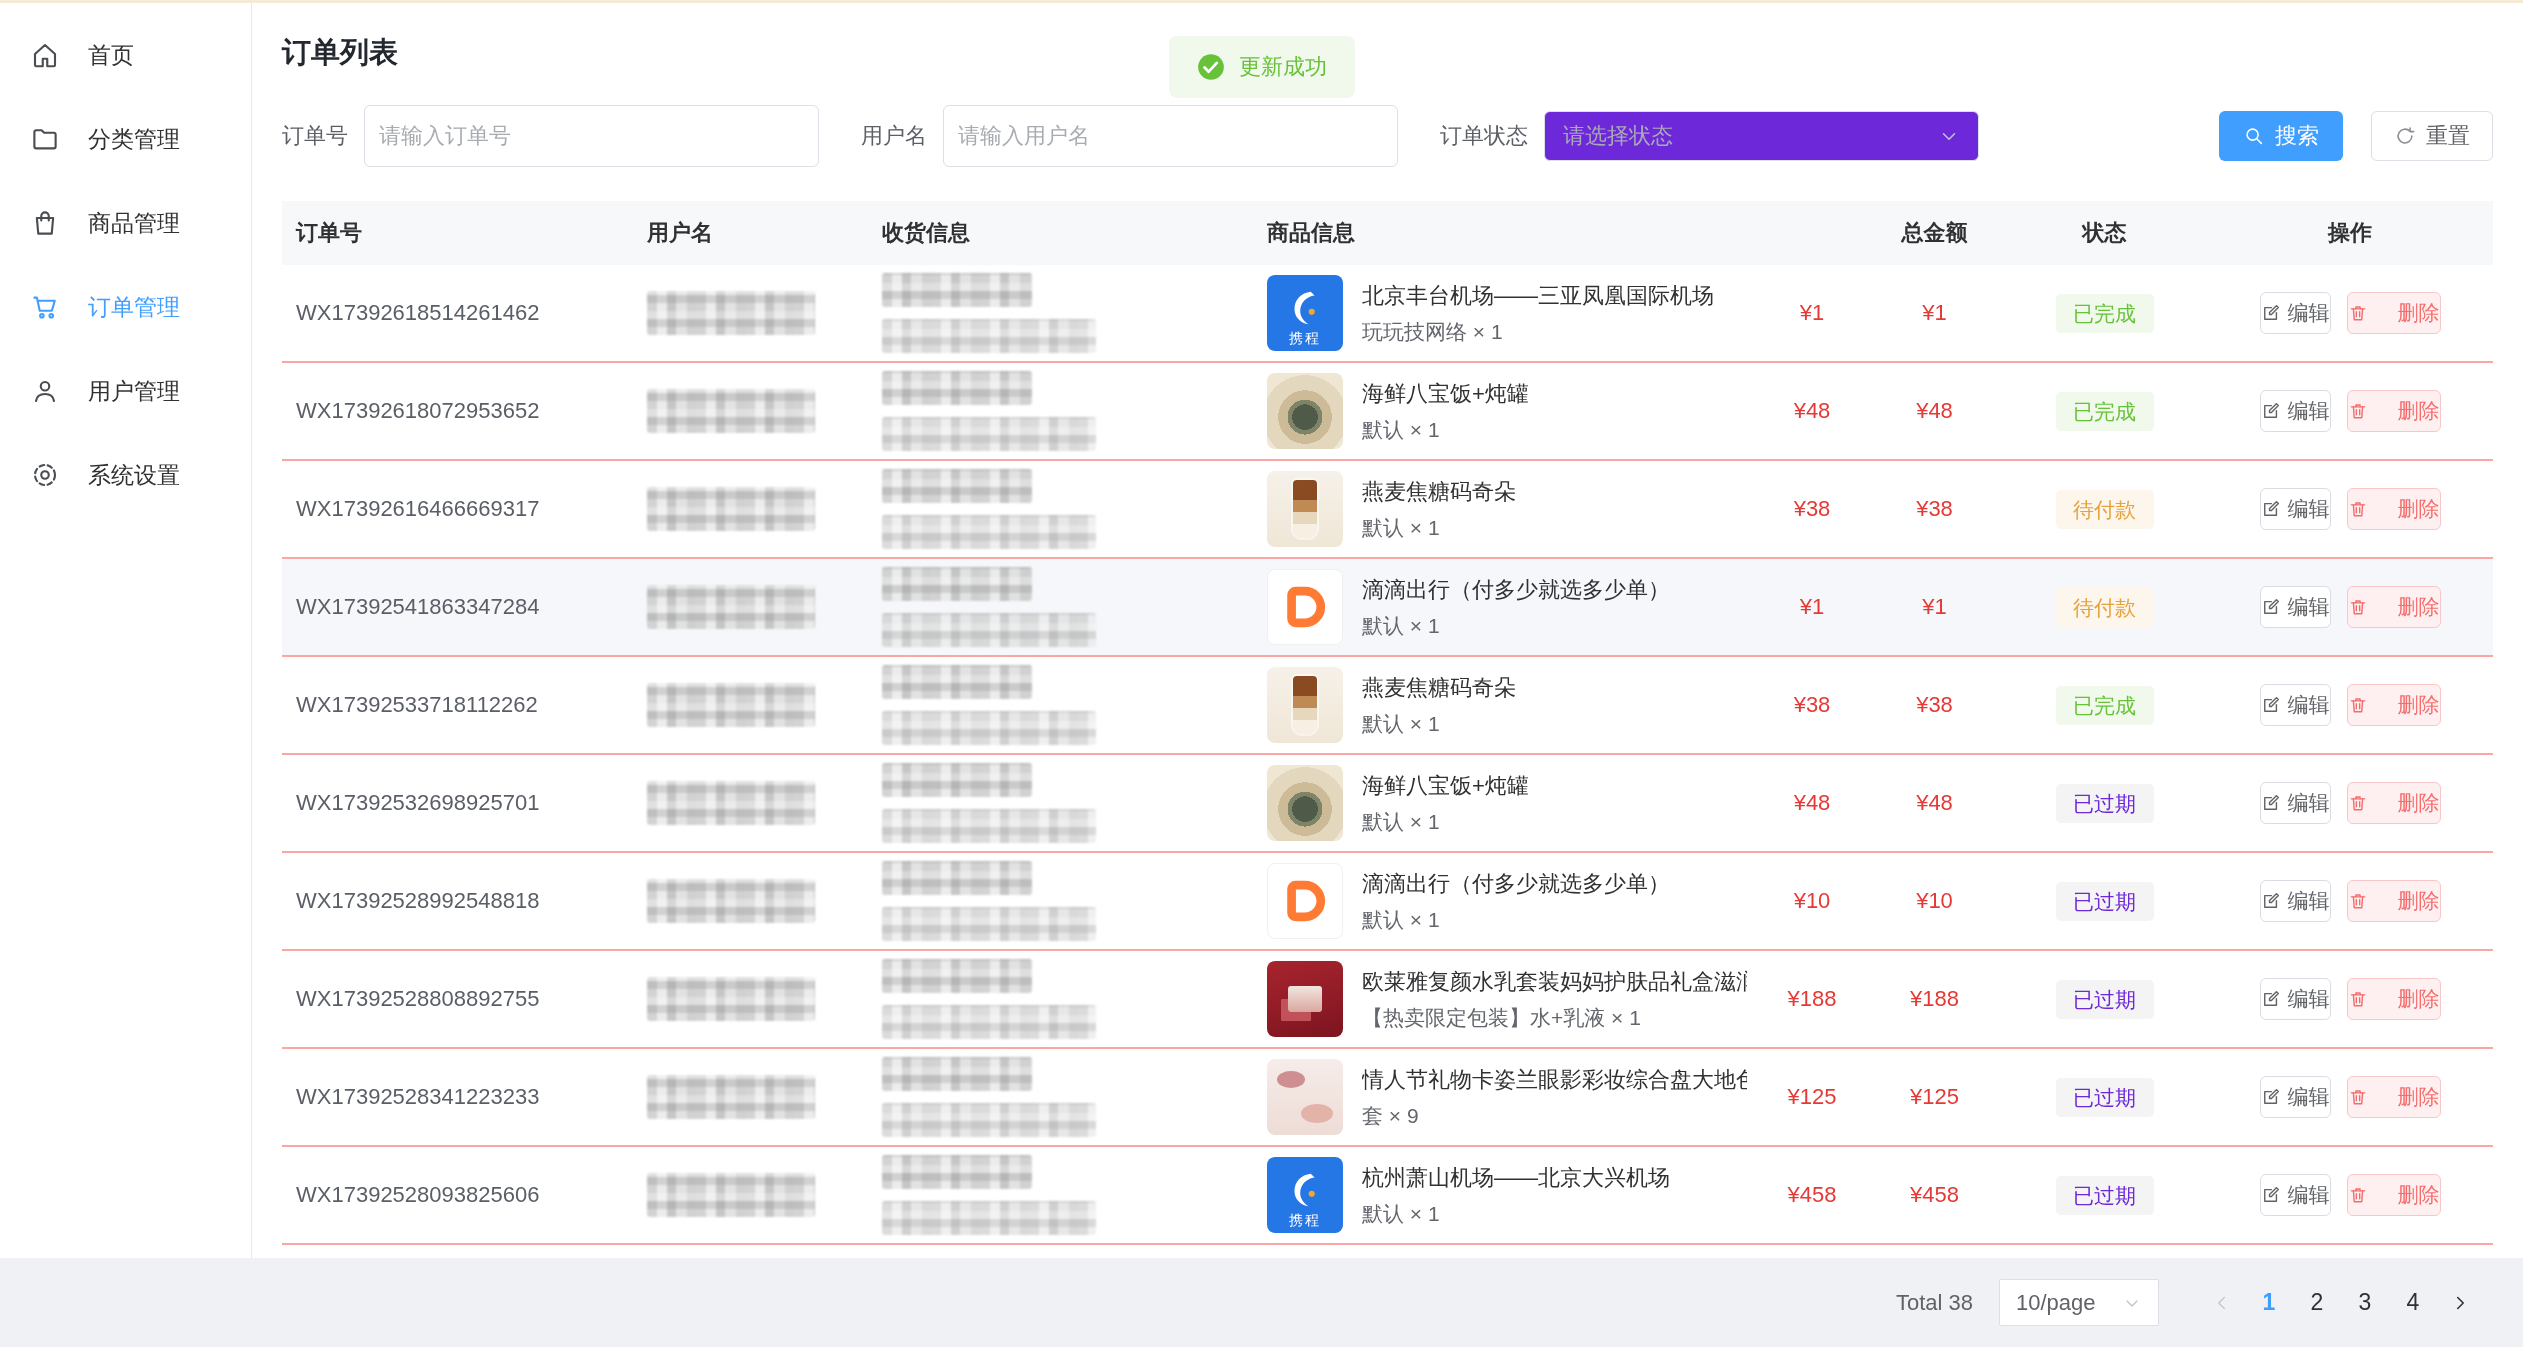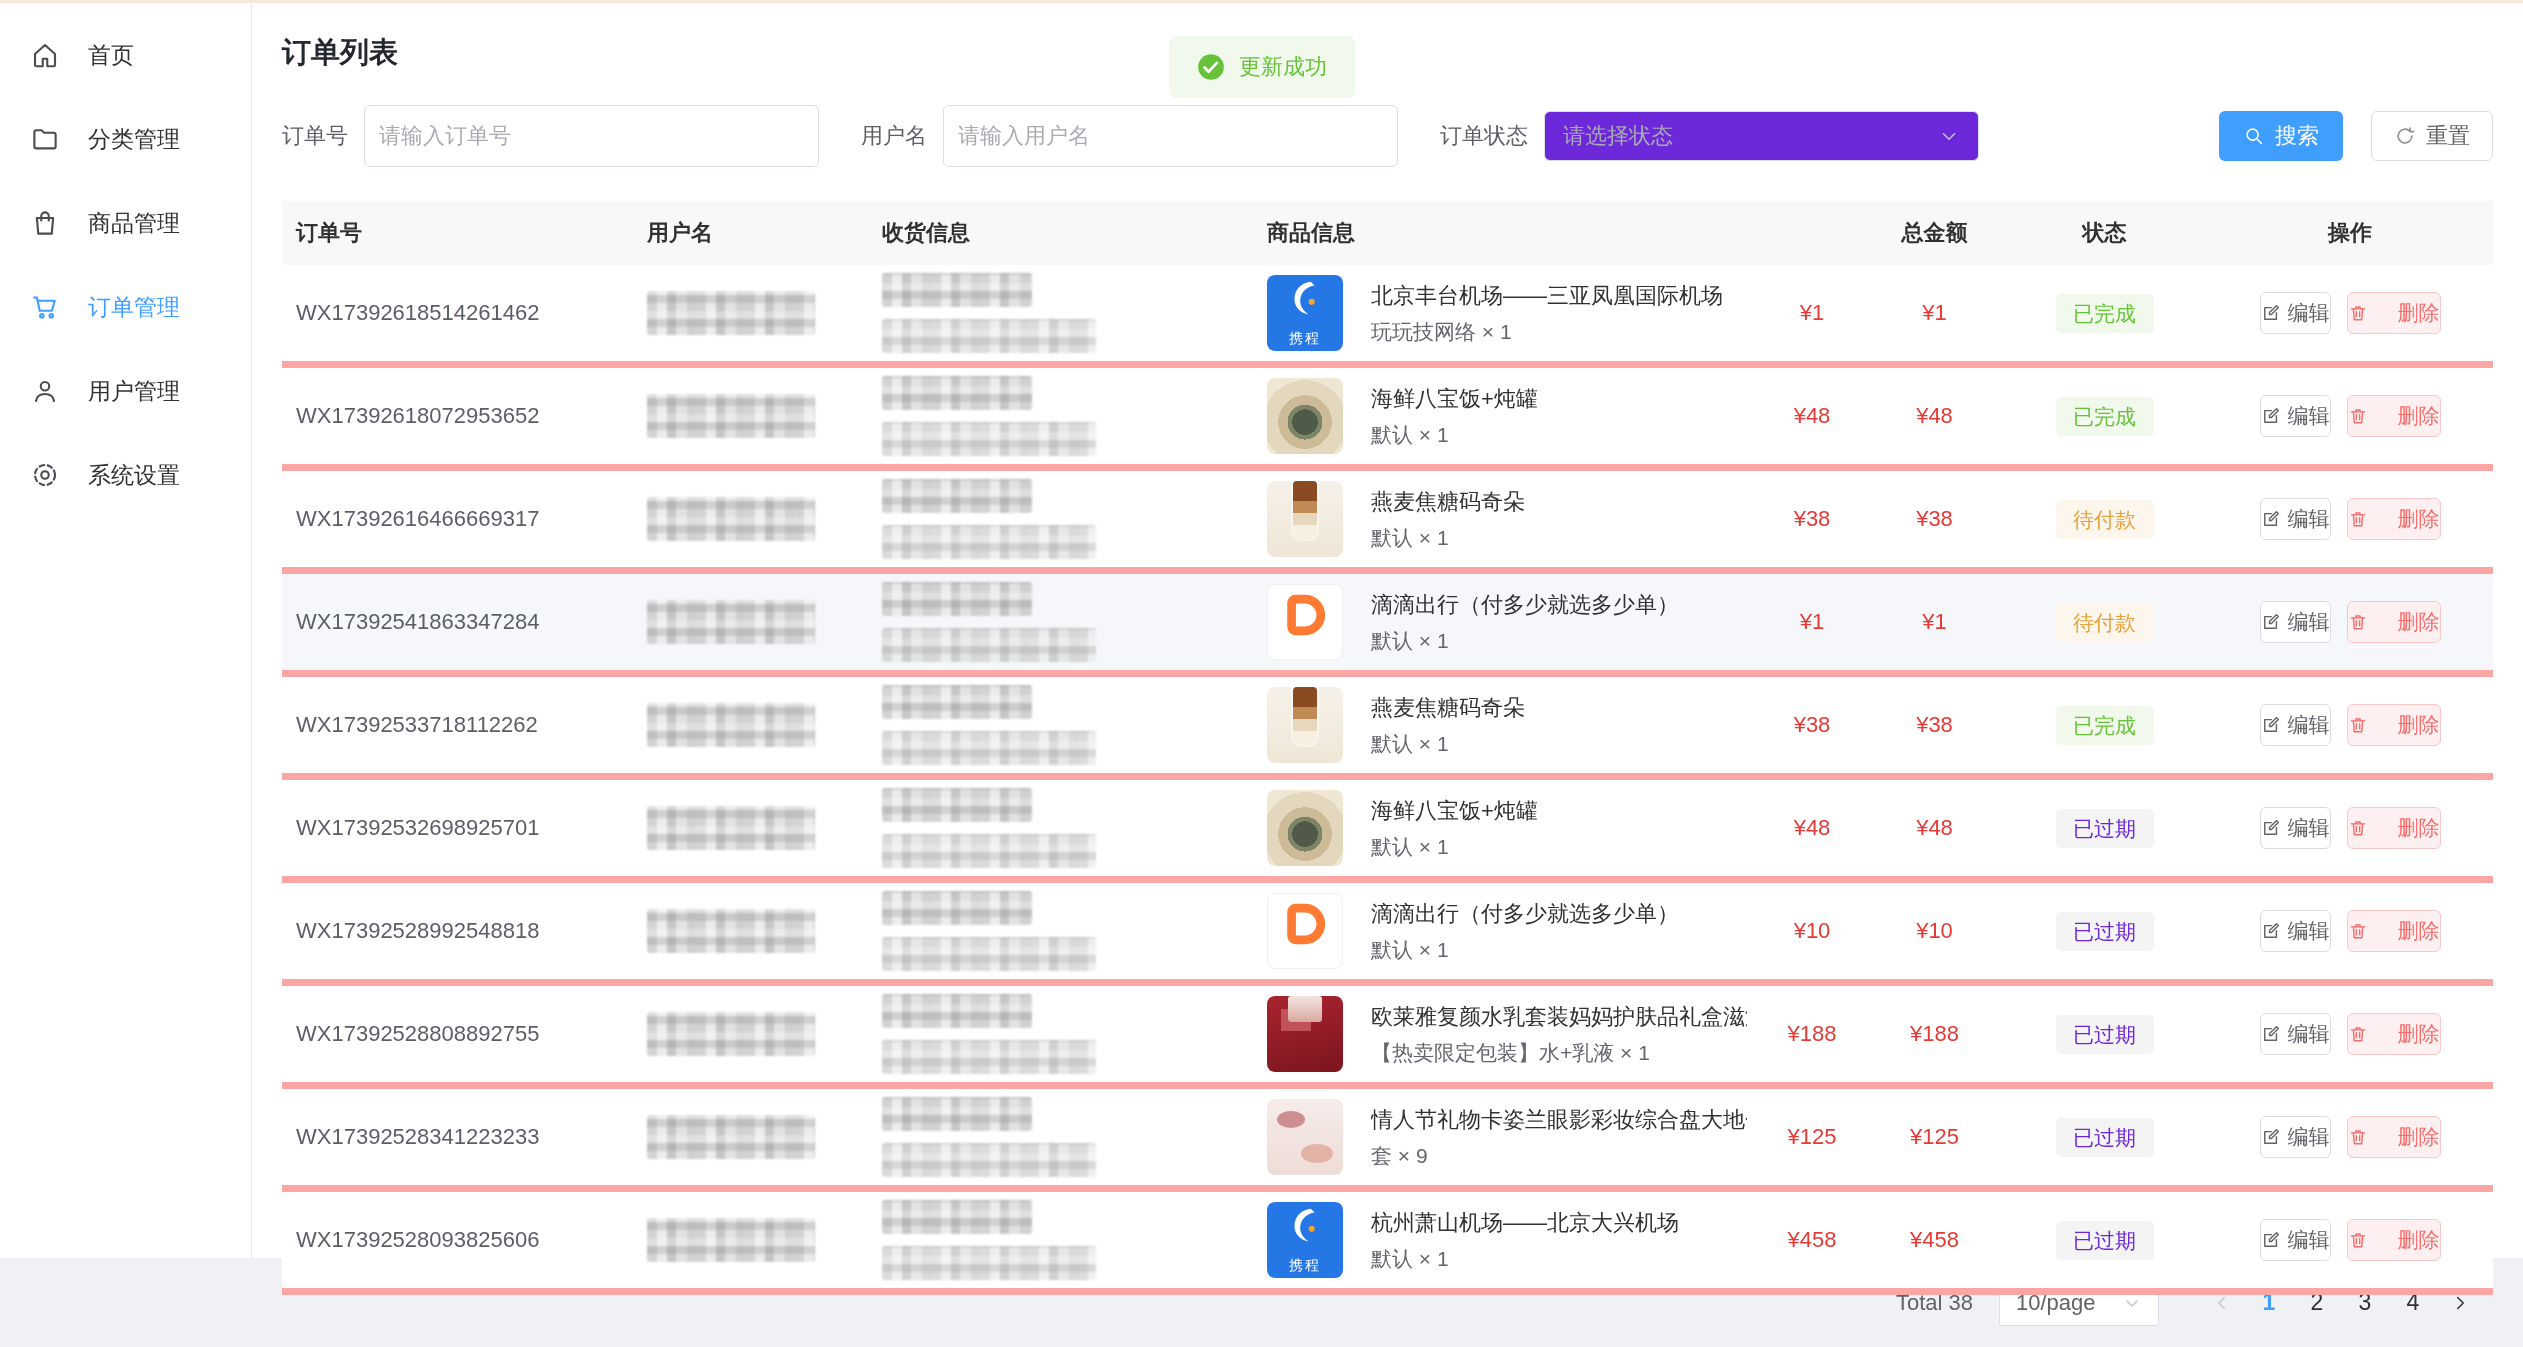--- a/index.html
+++ b/index.html
@@ -40,43 +40,43 @@
   .btn-search{height:50px;padding:0 24px;background:#409eff;color:#fff;border:none;border-radius:6px;
               font-size:22px;display:flex;align-items:center;cursor:pointer;font-family:inherit;}
   .btn-search .bicon{width:22px;height:22px;margin-right:10px;color:#fff;}
   .btn-reset{height:50px;padding:0 22px;background:#fff;color:#606266;border:1px solid #dcdfe6;border-radius:6px;
              font-size:22px;display:flex;align-items:center;cursor:pointer;margin-left:28px;font-family:inherit;}
   .btn-reset .bicon{width:22px;height:22px;margin-right:10px;color:#8a8d93;}
   
   .table{margin-top:40px;}
   .trow,.thead{display:grid;grid-template-columns:355px 235px 385px 500px 110px 135px 205px 1fr;align-items:center;}
   .thead{height:64px;background:#f7f8fa;font-weight:600;font-size:22px;color:#303133;}
-  .trow{height:96px;border-bottom:7px solid #fca5a5;background:#fff;font-size:22px;}
+  .trow{height:96px;border-bottom:2px solid #fca5a5;background:#fff;font-size:22px;}
   .trow.highlighted{background:#f5f7fa;}
   .cell{padding:0 10px;box-sizing:border-box;}
   .cell-order{padding-left:14px;color:#5a5e66;}
   .h-order{padding-left:14px;}
   .cell-price,.h-price{text-align:center;}
   .cell-total,.h-total{text-align:center;}
   .cell-status,.h-status{text-align:center;}
   .cell-actions,.h-actions{display:flex;justify-content:center;align-items:center;gap:16px;}
   .h-actions{display:block;text-align:center;}
   .price{color:#e53935;font-weight:500;}
   
   .mosaic{border-radius:3px;filter:blur(1.3px);opacity:.85;
     background-image:
       repeating-linear-gradient(0deg, rgba(255,255,255,0) 0 8px, rgba(120,120,120,.28) 8px 16px, rgba(255,255,255,.30) 16px 24px),
       repeating-linear-gradient(90deg,#cccccc 0 10px,#e9e9e9 10px 20px,#bdbdbd 20px 29px,#dedede 29px 40px,#c9c9c9 40px 49px);}
   .mosaic-user{width:168px;height:44px;}
   .mosaic-addr1{width:150px;height:34px;}
   .mosaic-addr2{width:214px;height:34px;margin-top:12px;opacity:.7;}
   
   .cell-product{display:flex;align-items:center;}
-  .thumb{width:76px;height:76px;flex:0 0 76px;border-radius:8px;margin-right:28px;position:relative;
-         overflow:hidden;display:flex;justify-content:center;background:#f3f3f3;font-family:Liberation Mono, monospace;}
+  .thumb{width:76px;height:76px;flex:0 0 76px;border-radius:8px;margin-right:19px;position:relative;
+         overflow:hidden;display:flex;align-items:center;justify-content:center;background:#f3f3f3;font-family:Liberation Mono, monospace;}
   .pinfo{min-width:0;}
   .ptitle{font-size:22px;color:#303133;line-height:1.45;white-space:nowrap;overflow:hidden;}
   .psub{font-size:21px;color:#63666d;margin-top:6px;}
   .thumb--ctrip{background:#2677e6;}
   .ctrip-txt{position:absolute;bottom:3px;left:0;right:0;text-align:center;color:#fff;font-size:14px;letter-spacing:2px;}
   .thumb--ctrip svg{margin-bottom:10px;}
   .thumb--didi{background:#fff;border:1px solid #f0f0f0;box-sizing:border-box;}
   .thumb--food{background:radial-gradient(circle at 50% 58%, #4f5a49 0 22%, #7d8468 22% 30%, #cdbb97 30% 46%, #e3d7bd 46% 72%, #efe7d4 72% 100%);}
   .thumb--coffee{background:linear-gradient(180deg,#f6f1e9,#efe6d6);}
   .cup{width:24px;height:58px;border-radius:4px 4px 9px 9px;

